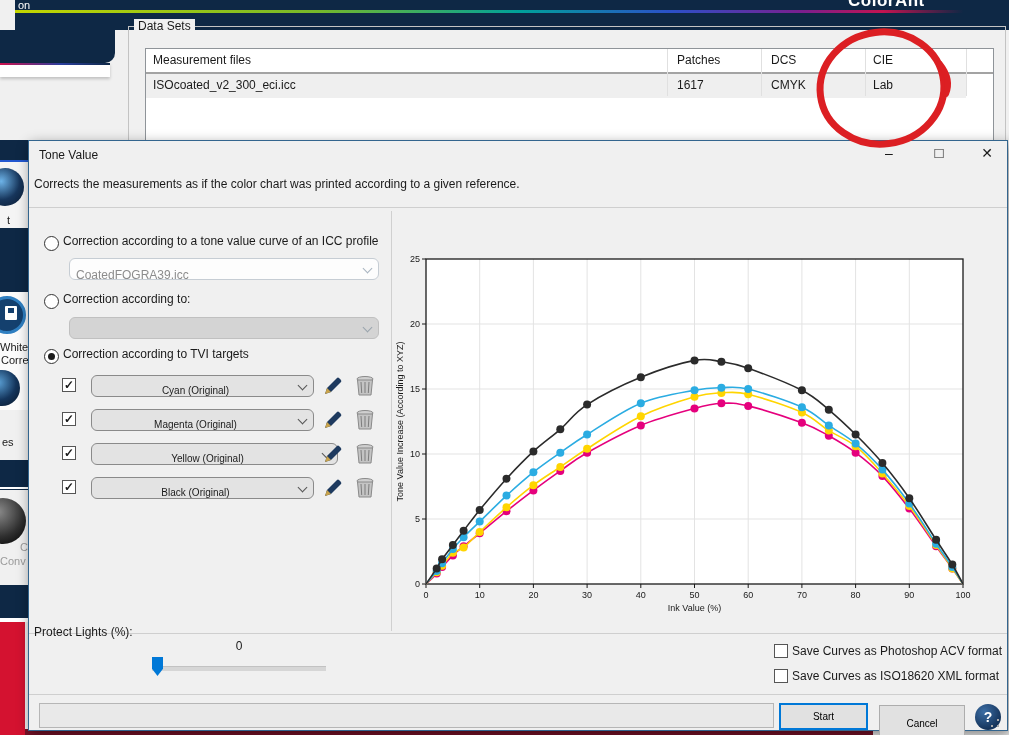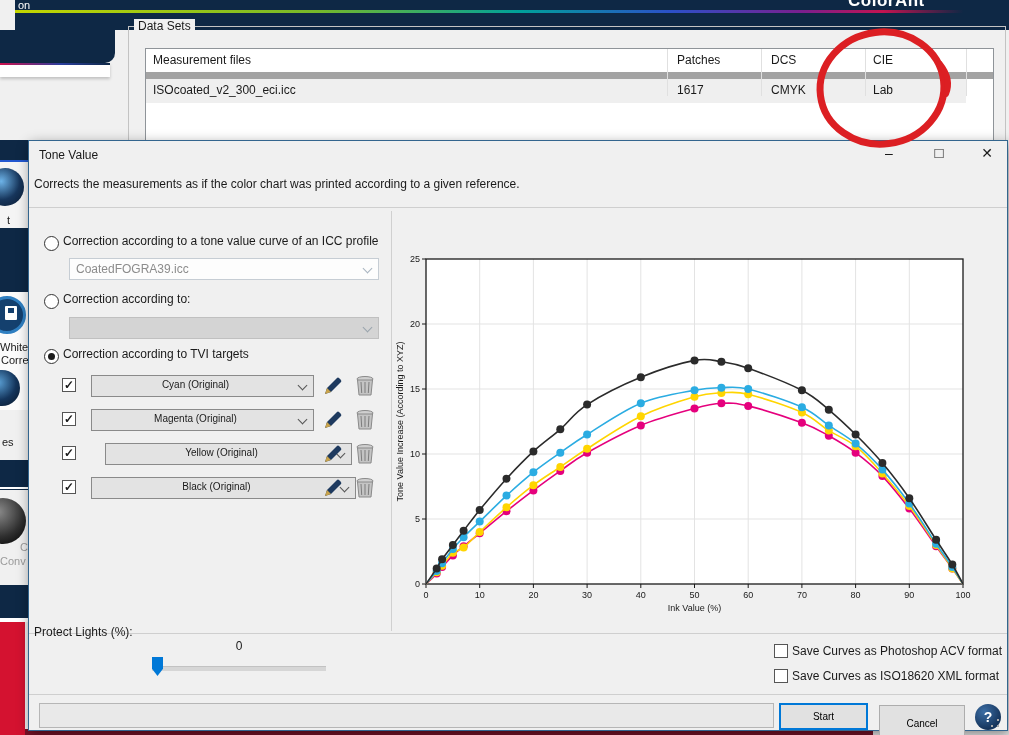--- a/index.html
+++ b/index.html
@@ -11,41 +11,41 @@
   .topbar-text{left:3px;top:0;color:#fff;font-size:11px;line-height:11px;}
   .grad-line{left:0;top:10px;width:1009px;height:3px;
     background:linear-gradient(90deg,#c3d600 0%,#76b82a 30%,#00a19a 50%,#2b50c8 65%,#7a1f8e 78%,#c41350 86%,#0e2845 94%);}
   .logo{left:833px;top:-9px;color:#fff;font-size:17px;font-weight:bold;letter-spacing:.5px;line-height:20px;}
   .navy-card{left:0;top:30px;width:115px;height:33px;background:#0e2845;border-radius:0 0 10px 0;}
   .white-card{left:0;top:63px;width:110px;height:12px;background:#fff;
     border-top:2px solid;border-image:linear-gradient(90deg,#d0104c,#2a3f9e 55%,#0e2845) 1;box-shadow:0 2px 3px rgba(0,0,0,.2);}
   .groupbox{left:128px;top:26px;width:876px;height:114px;border:1px solid #c3c3c3;border-bottom:none;}
   .group-label{left:134px;top:19px;background:#f0f0f0;padding:0 4px;font-size:12px;}
   .ds-table{left:145px;top:48px;width:847px;height:92px;background:#fff;border:1px solid #8f9499;border-bottom:none;}
-  .ds-head{height:23px;position:relative;border-bottom:7px solid #a3a3a3;}
+  .ds-head{height:23px;position:relative;border-bottom:2px solid #a3a3a3;}
   .ds-row{height:24px;position:relative;background:#efefef;}
   .cell{position:absolute;top:4px;font-size:12px;}
   .c0{left:7px;} .c1{left:531px;} .c2{left:625px;} .c3{left:727px;}
   .colsep{position:absolute;top:0;width:1px;background:#e0e0e0;height:47px;}
   
   .strip{left:0;width:28px;overflow:hidden;}
   .frag-text{position:absolute;font-size:11px;color:#1a1a1a;white-space:nowrap;}
   .sphere{position:absolute;border-radius:50%;}
   
   .dialog{left:28px;top:140px;width:978px;height:589px;background:#f0f0f0;
     border:1px solid #33658e;box-shadow:2px 4px 12px rgba(0,0,0,.45);}
   .dlg-title{left:10px;top:7px;font-size:12px;}
   .winbtn{position:absolute;top:1px;width:44px;height:24px;text-align:center;color:#1a1a1a;cursor:default;}
   .sep-h{position:absolute;left:0;width:978px;height:1px;background:#cfcfcf;}
   .sep-v{position:absolute;left:362px;top:70px;width:1px;height:420px;background:#d0d0d0;}
   .radio{position:absolute;width:13px;height:13px;border:1px solid #333;border-radius:50%;background:#fff;}
   .radio .dot{position:absolute;left:3px;top:3px;width:7px;height:7px;border-radius:50%;background:#1a1a1a;display:none;}
   .radio.sel .dot{display:block;}
   .rlabel{position:absolute;font-size:12px;}
-  .combo{position:absolute;height:22px;box-sizing:border-box;padding:3px 20px 0 6px;font-size:12px;}
+  .combo{position:absolute;height:22px;box-sizing:border-box;padding:9px 20px 0 6px;font-size:12px;border-radius:6px;}
   .combo .chev{position:absolute;right:7px;top:6px;width:6px;height:6px;border-right:1.4px solid #555;
     border-bottom:1.4px solid #555;transform:rotate(45deg);}
   .combo.dis1{background:#fdfdfd;border:1px solid #c6cdd4;color:#8c8c8c;}
   .combo.dis1 .chev{border-color:#a8b4c0;}
   .combo.dis2{background:#d4d4d4;border:1px solid #c0c0c0;}
   .combo.dis2 .chev{border-color:#9aa4ad;}
   .combo.btn{background:#e3e3e3;border:1px solid #8a8a8a;color:#1a1a1a;}
   .cb{position:absolute;width:14px;height:14px;background:#fff;border:1px solid #555;box-sizing:border-box;
       text-align:center;font-size:12px;line-height:12px;font-weight:bold;}
   .iconbtn{position:absolute;width:22px;height:22px;}
@@ -180,34 +180,34 @@
             <path d="M3 19 L5 13 L9 17 Z" fill="#c8a24a"></path>
           </svg></div>
         <div class="iconbtn" style="left:325px;top:268px;"><svg width="22" height="22" viewBox="0 0 22 22">
             <ellipse cx="11" cy="4" rx="8" ry="2.5" fill="#cfcfcf" stroke="#8a8a8a"></ellipse>
             <path d="M3.5 5 L5 20 L17 20 L18.5 5 Z" fill="#c4c4c4" stroke="#8a8a8a"></path>
             <path d="M7 7 L7.7 18 M11 7 L11 18 M15 7 L14.3 18" stroke="#7d7d7d" fill="none"></path>
           </svg></div>
       </div>
       <div>
         <div class="cb" style="left:33px;top:305px;"><span>✓</span></div>
-        <div class="combo btn" style="left:76px;top:302px;width:247px;"><span>Yellow (Original)</span><span class="chev"></span></div>
+        <div class="combo btn" style="left:62px;top:302px;width:247px;"><span>Yellow (Original)</span><span class="chev"></span></div>
         <div class="iconbtn" style="left:293px;top:302px;"><svg width="22" height="22" viewBox="0 0 22 22">
             <path d="M3 19 L5 13 L15 3 Q16 2 17.5 3.5 L18.5 4.5 Q20 6 19 7 L9 17 Z" fill="#1e3a5f"></path>
             <path d="M3 19 L5 13 L9 17 Z" fill="#c8a24a"></path>
           </svg></div>
         <div class="iconbtn" style="left:325px;top:302px;"><svg width="22" height="22" viewBox="0 0 22 22">
             <ellipse cx="11" cy="4" rx="8" ry="2.5" fill="#cfcfcf" stroke="#8a8a8a"></ellipse>
             <path d="M3.5 5 L5 20 L17 20 L18.5 5 Z" fill="#c4c4c4" stroke="#8a8a8a"></path>
             <path d="M7 7 L7.7 18 M11 7 L11 18 M15 7 L14.3 18" stroke="#7d7d7d" fill="none"></path>
           </svg></div>
       </div>
       <div>
         <div class="cb" style="left:33px;top:339px;"><span>✓</span></div>
-        <div class="combo btn" style="left:62px;top:336px;width:265px;"><span>Black (Original)</span><span class="chev"></span></div>
+        <div class="combo btn" style="left:62px;top:336px;width:223px;"><span>Black (Original)</span><span class="chev"></span></div>
         <div class="iconbtn" style="left:293px;top:336px;"><svg width="22" height="22" viewBox="0 0 22 22">
             <path d="M3 19 L5 13 L15 3 Q16 2 17.5 3.5 L18.5 4.5 Q20 6 19 7 L9 17 Z" fill="#1e3a5f"></path>
             <path d="M3 19 L5 13 L9 17 Z" fill="#c8a24a"></path>
           </svg></div>
         <div class="iconbtn" style="left:325px;top:336px;"><svg width="22" height="22" viewBox="0 0 22 22">
             <ellipse cx="11" cy="4" rx="8" ry="2.5" fill="#cfcfcf" stroke="#8a8a8a"></ellipse>
             <path d="M3.5 5 L5 20 L17 20 L18.5 5 Z" fill="#c4c4c4" stroke="#8a8a8a"></path>
             <path d="M7 7 L7.7 18 M11 7 L11 18 M15 7 L14.3 18" stroke="#7d7d7d" fill="none"></path>
           </svg></div>
       </div>

